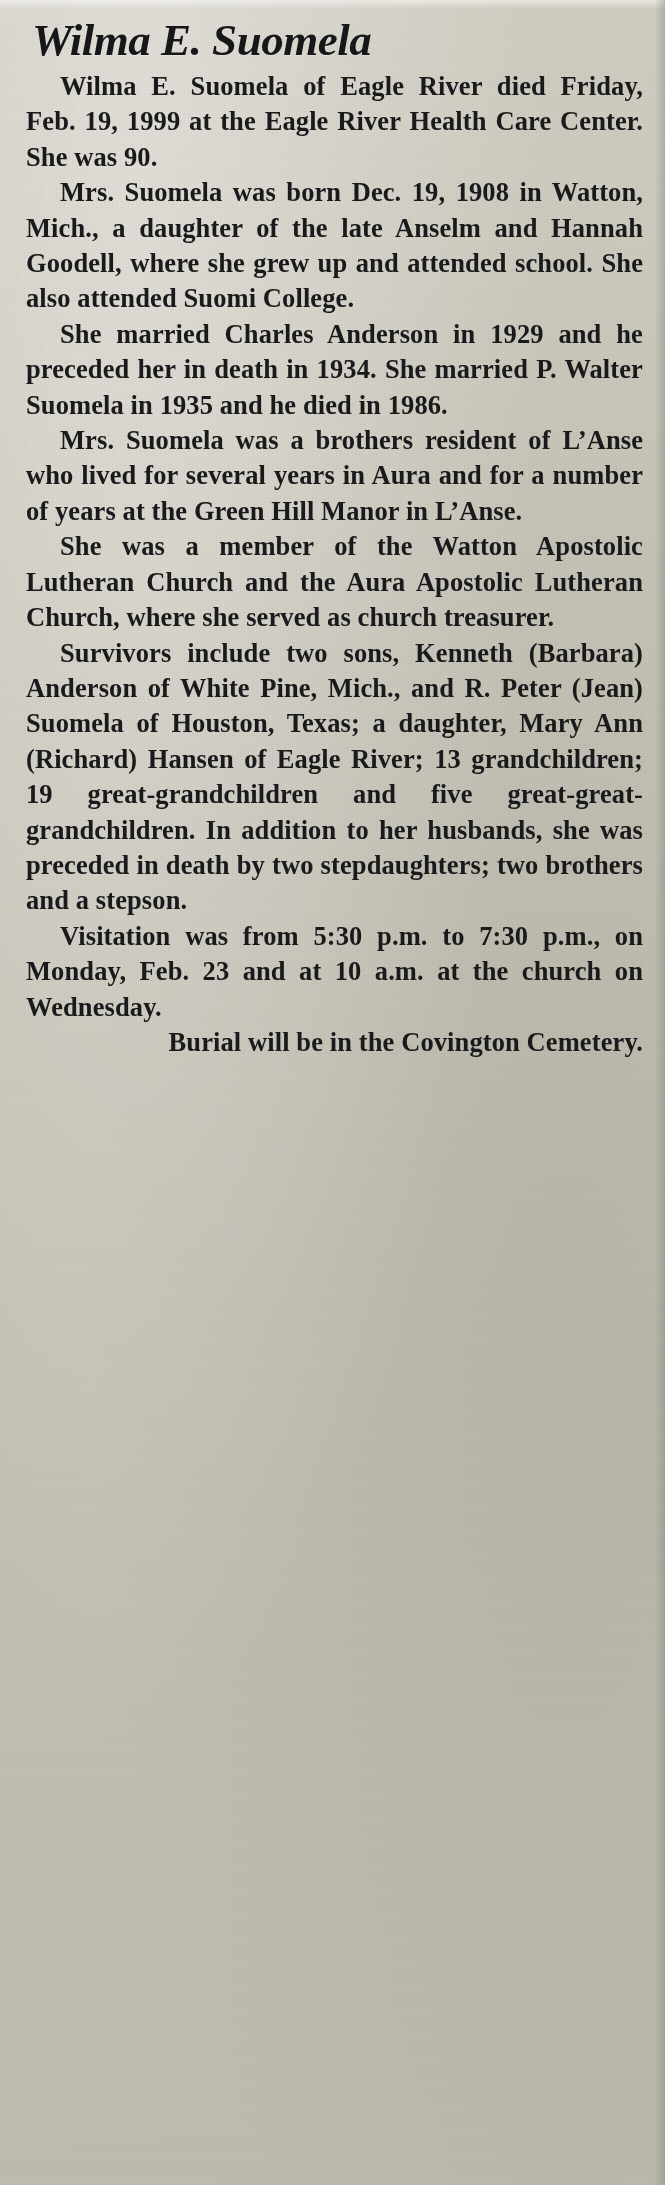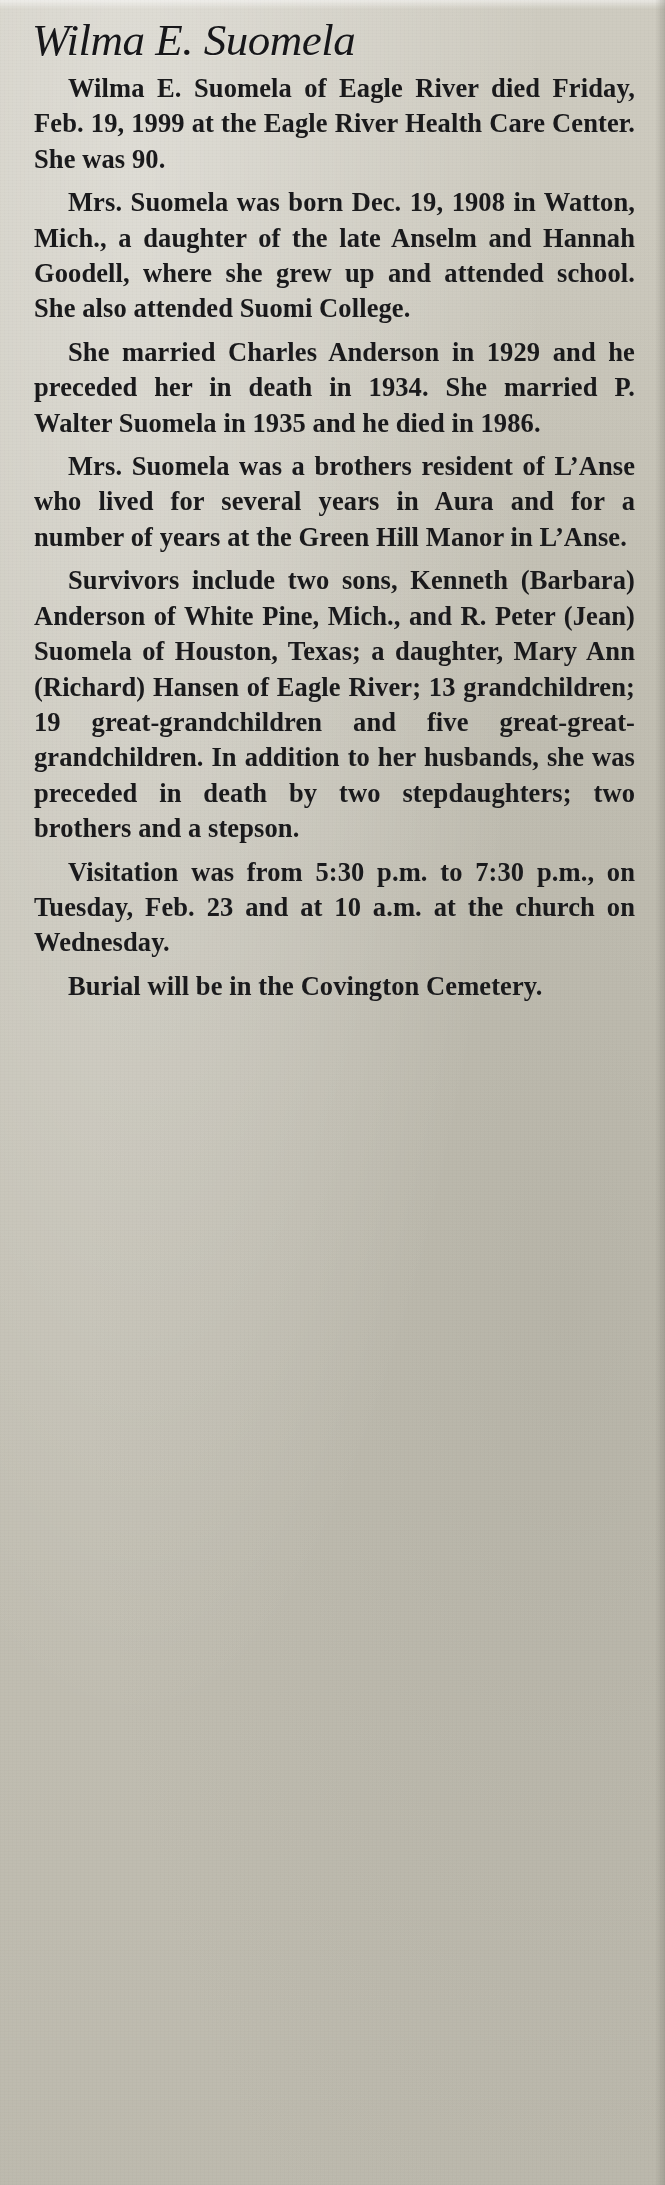--- a/index.html
+++ b/index.html
@@ -44,21 +44,21 @@
   .edge-right {
     position: absolute;
     top: 0; bottom: 0; right: 0;
     width: 10px;
     background: linear-gradient(270deg, rgba(120,118,108,0.35), rgba(255,255,255,0));
     pointer-events: none;
   }
   .headline {
     font-family: "Liberation Serif", serif;
     font-style: italic;
-    font-weight: normal;
+    font-weight: bold;
     font-size: 45px;
     line-height: 1.0;
     color: #17171a;
     letter-spacing: -0.5px;
     margin: 4px 0 6px 6px;
     text-shadow: 0 1px 0 rgba(255,255,255,0.25);
     position: relative;
     z-index: 2;
   }
   .body-text {
@@ -67,39 +67,40 @@
     font-family: "Liberation Serif", serif;
     font-weight: bold;
     font-size: 26.5px;
     line-height: 35.4px;
     color: #1a1a1c;
     text-align: justify;
     text-justify: inter-word;
     letter-spacing: 0.1px;
   }
   .body-text p {
-    margin: 8px;
+    margin: 0;
     text-indent: 34px;
   }
   .body-text p:last-child {
-    text-align: left;
+    text-align: right;
   }
 </style>
 </head>
 <body>
 
 <div class="clipping">
   <div class="edge-top"></div>
   <div class="edge-right"></div>
   <div class="grain"></div>
 
   <h1 class="headline">Wilma E. Suomela</h1>
 
   <div class="body-text">
     <p>Wilma E. Suomela of Eagle River died Friday, Feb. 19, 1999 at the Eagle River Health Care Center. She was 90.</p>
     <p>Mrs. Suomela was born Dec. 19, 1908 in Watton, Mich., a daughter of the late Anselm and Hannah Goodell, where she grew up and attended school. She also attended Suomi College.</p>
     <p>She married Charles Anderson in 1929 and he preceded her in death in 1934. She married P. Walter Suomela in 1935 and he died in 1986.</p>
     <p>Mrs. Suomela was a brothers resident of L’Anse who lived for several years in Aura and for a number of years at the Green Hill Manor in L’Anse.</p>
+    <p>She was a member of the Watton Apostolic Lutheran Church and the Aura Apostolic Lutheran Church, where she served as church treasurer.</p>
     <p>Survivors include two sons, Kenneth (Barbara) Anderson of White Pine, Mich., and R. Peter (Jean) Suomela of Houston, Texas; a daughter, Mary Ann (Richard) Hansen of Eagle River; 13 grandchildren; 19 great-grandchildren and five great-great-grandchildren. In addition to her husbands, she was preceded in death by two stepdaughters; two brothers and a stepson.</p>
-    <p>Visitation was from 5:30 p.m. to 7:30 p.m., on Tuesday, Feb. 23 and at 10 a.m. at the church on Wednesday.</p>
+    <p>Visitation was from 5:30 p.m. to 7:30 p.m., on Monday, Feb. 23 and at 10 a.m. at the church on Wednesday.</p>
     <p>Burial will be in the Covington Cemetery.</p>
   </div>
 </div>
 
 </body></html>

